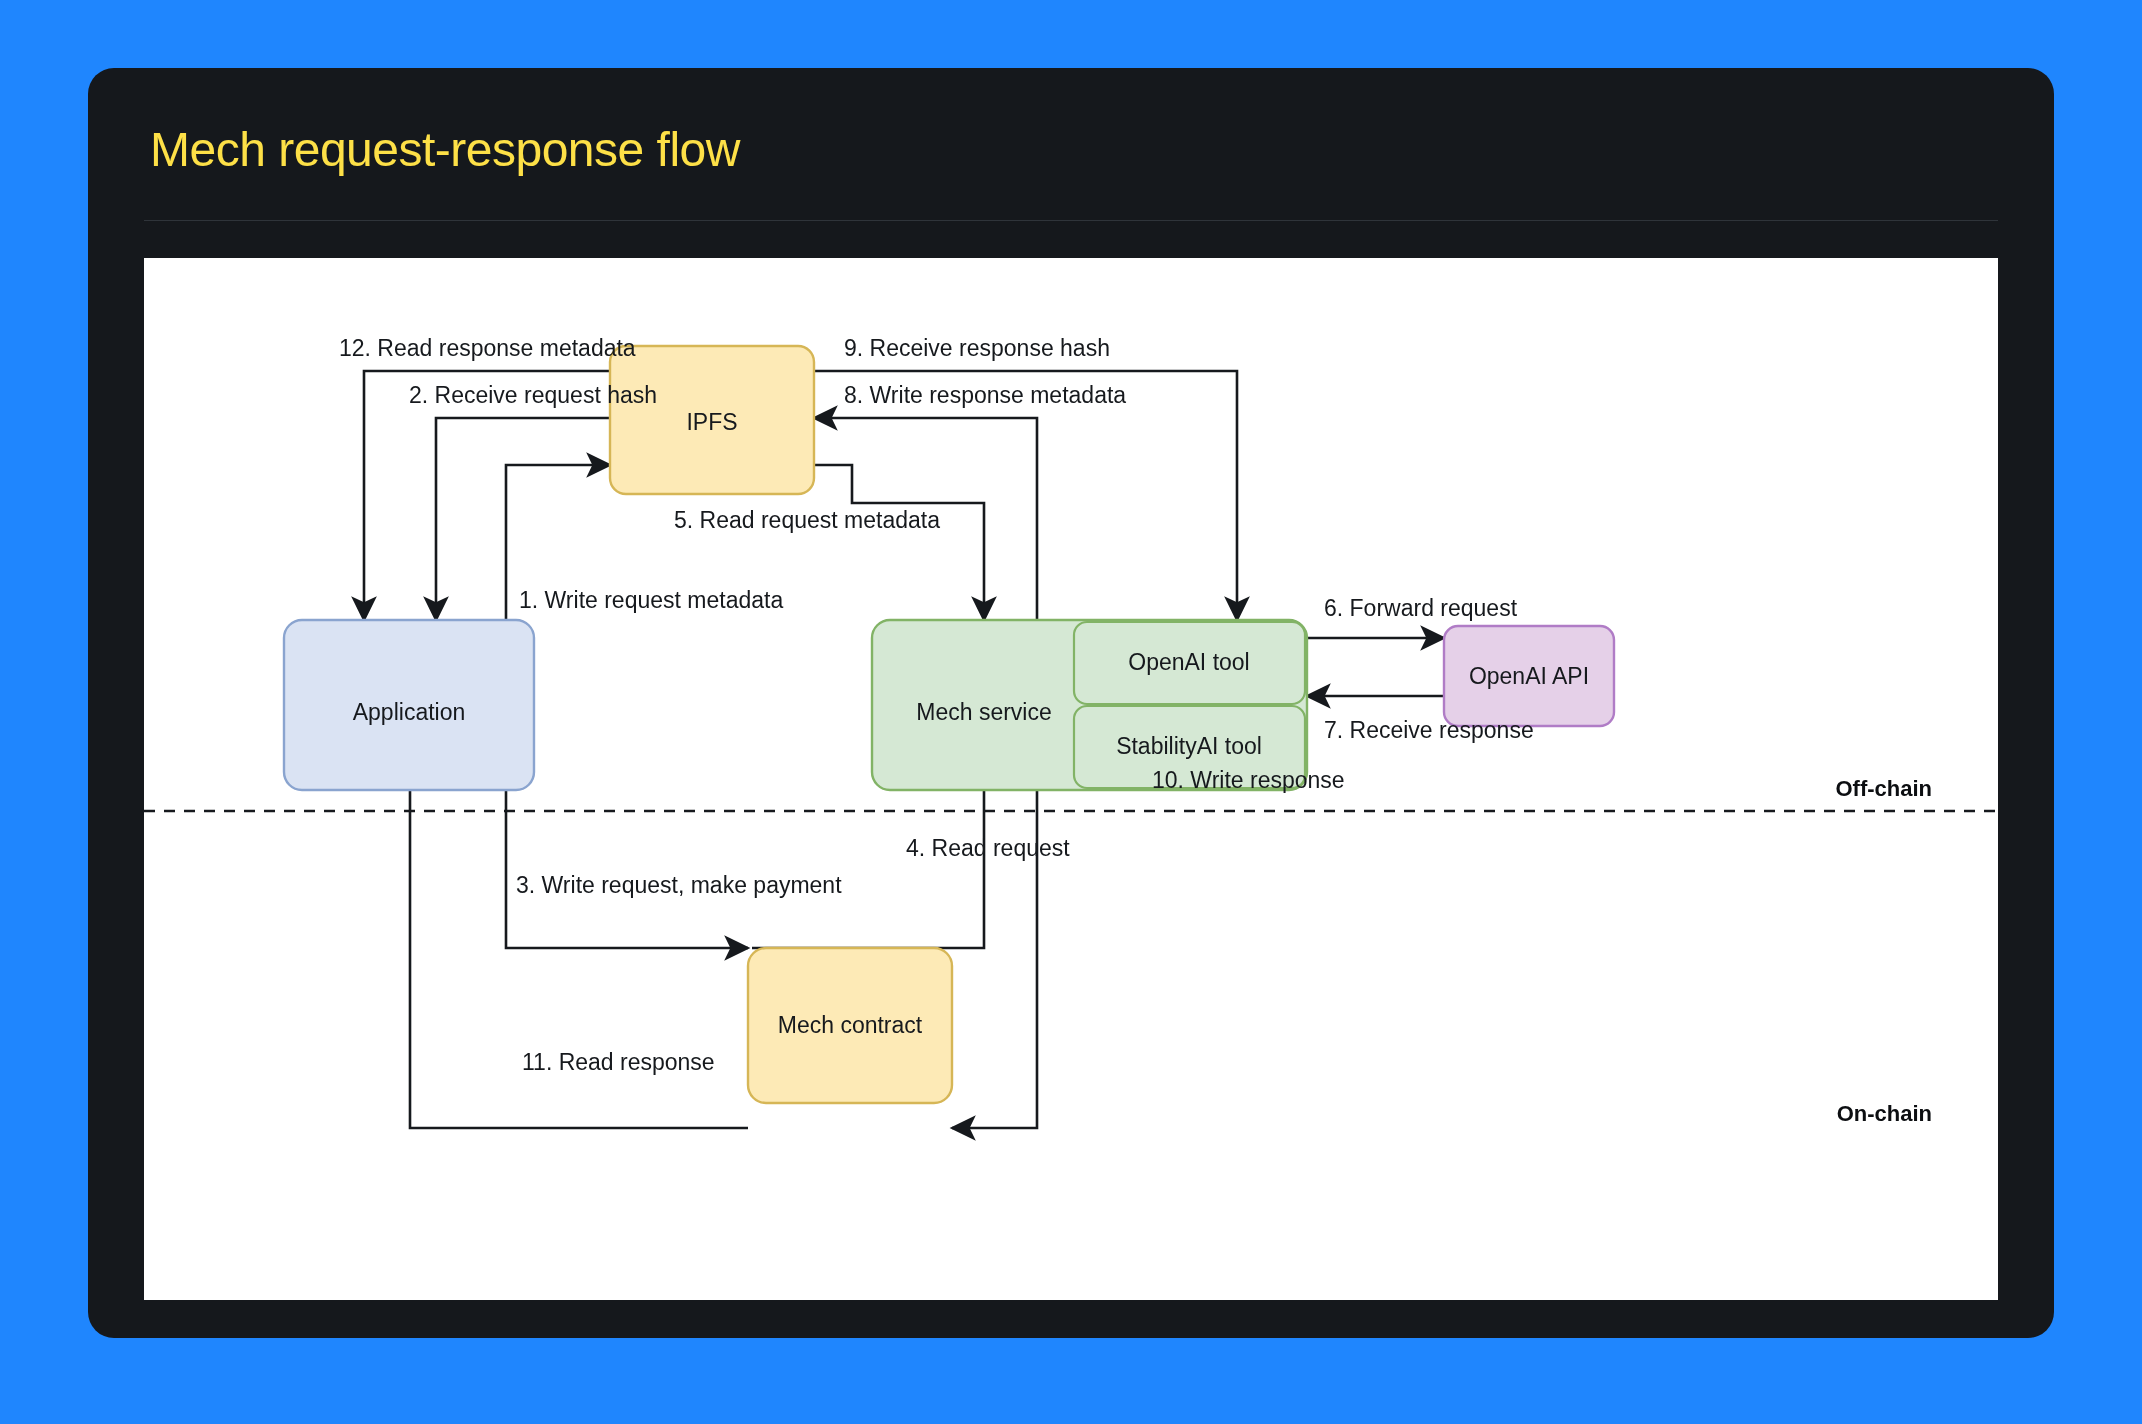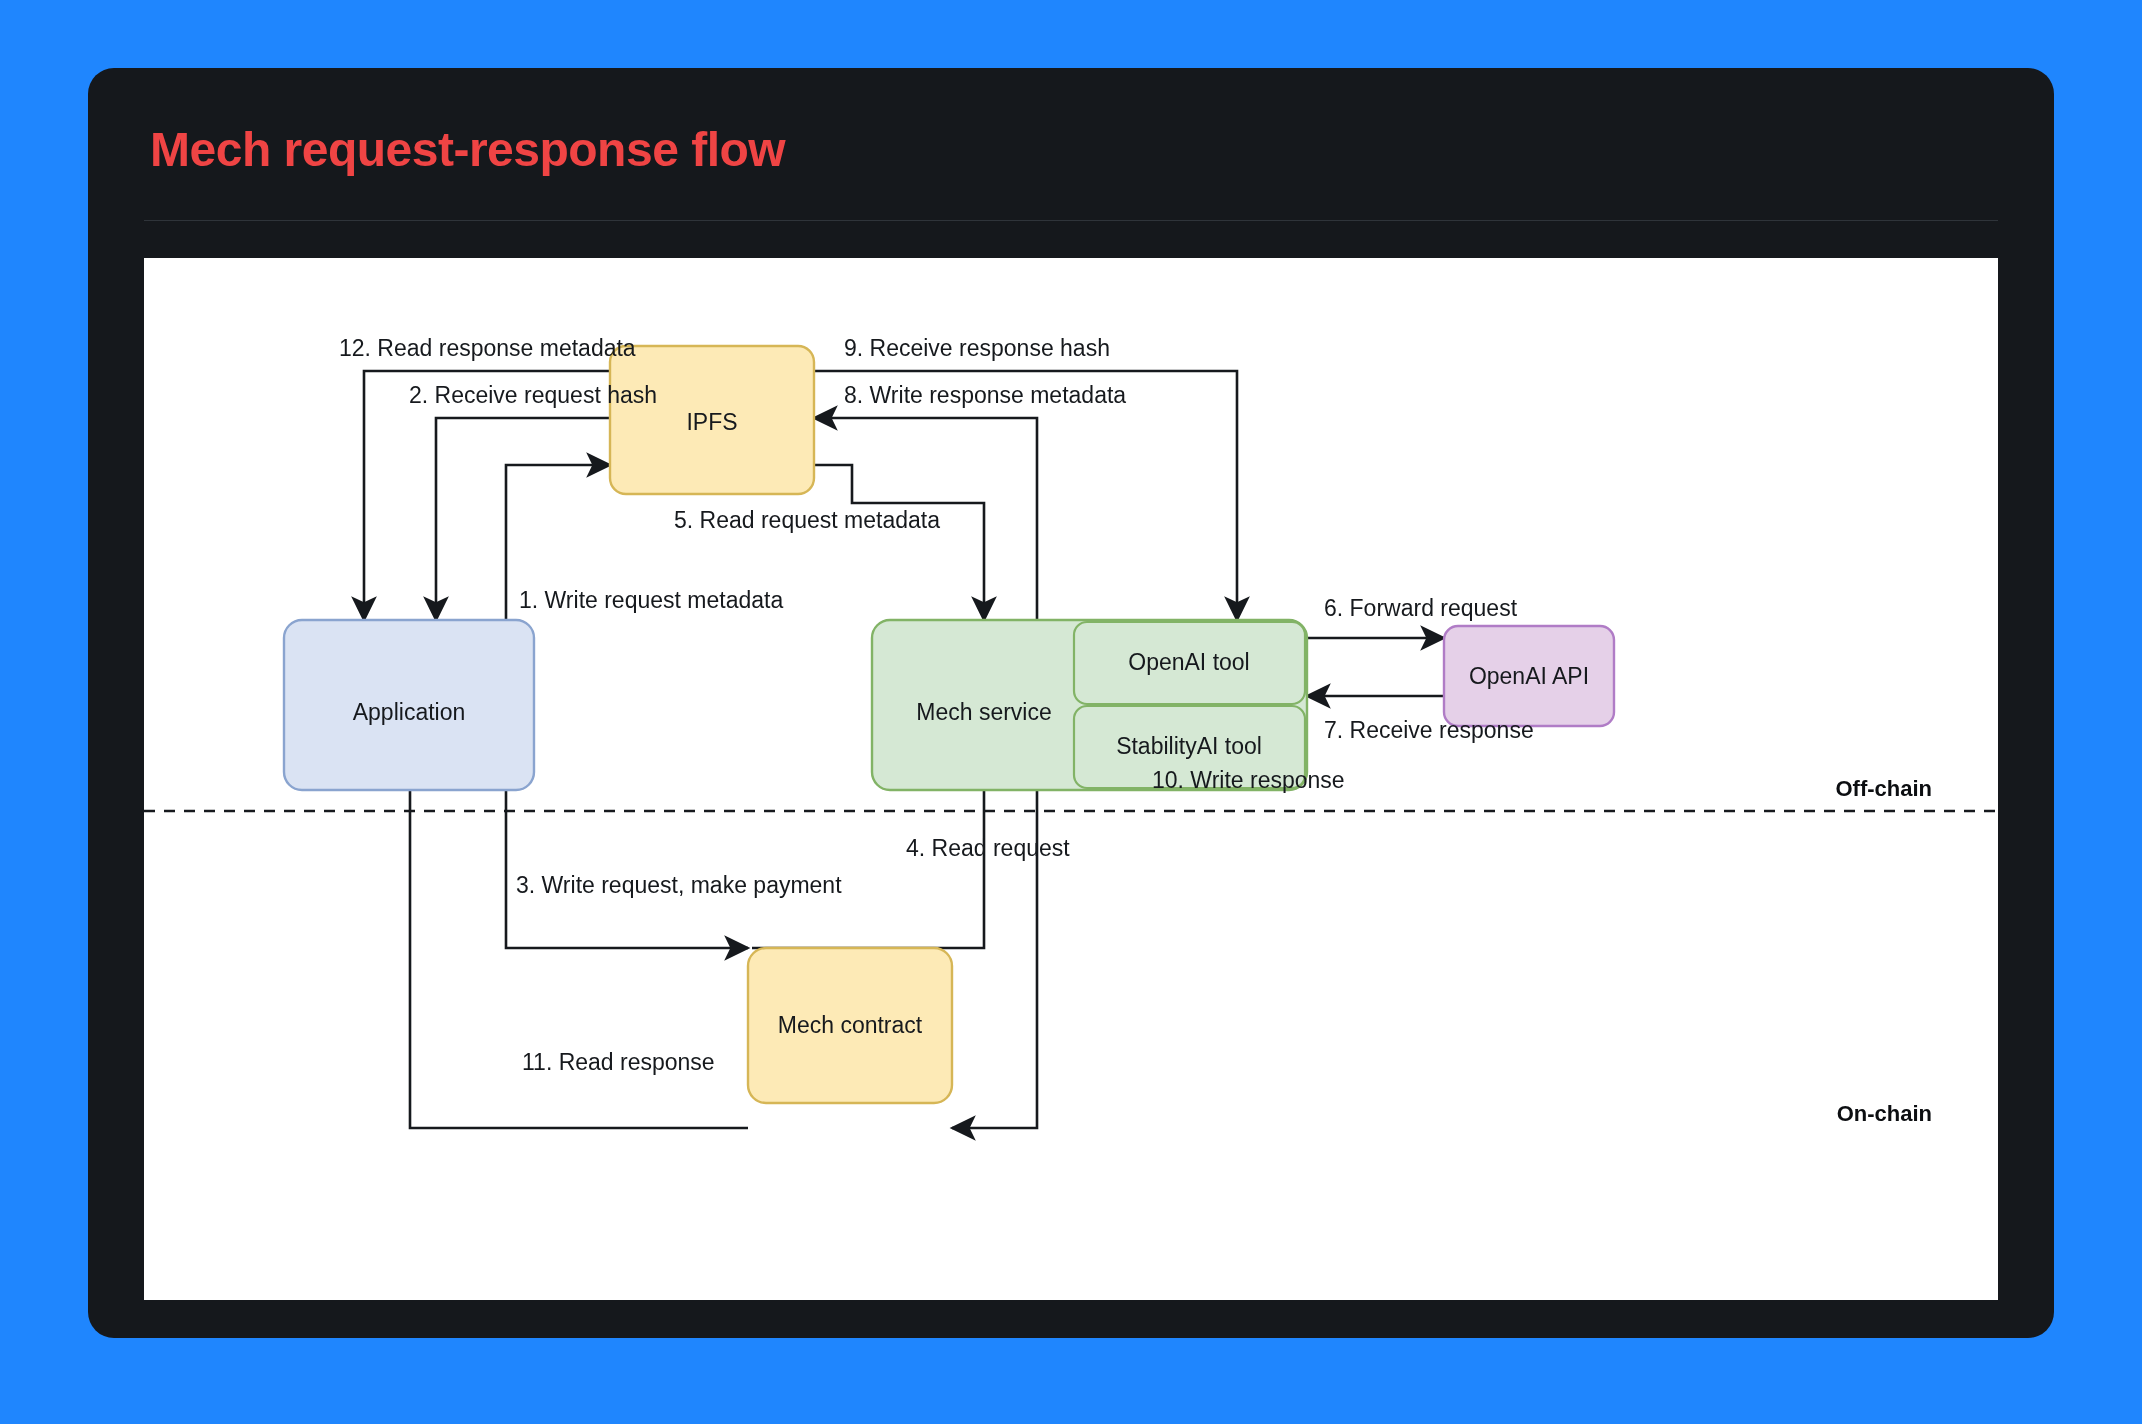--- a/index.html
+++ b/index.html
@@ -8,21 +8,21 @@
     background:#1f86fe;
     font-family:"Liberation Sans", sans-serif;
     overflow:hidden;
   }
   #card{
     position:absolute;left:88px;top:68px;width:1966px;height:1270px;
     background:#15181c;border-radius:26px;overflow:hidden;
   }
   #title{
     position:absolute;left:62px;top:54px;
-    color:#ef4444;font-size:48px;font-weight:bold;letter-spacing:-0.5px;
+    color:#fde047;font-size:48px;font-weight:normal;letter-spacing:-0.5px;
     white-space:nowrap;
   }
   #title-rule{
     position:absolute;left:56px;top:152px;width:1854px;height:1px;
     background:#2f343a;
   }
   #canvas{
     position:absolute;left:56px;top:190px;width:1854px;height:1042px;
     background:#ffffff;
   }

